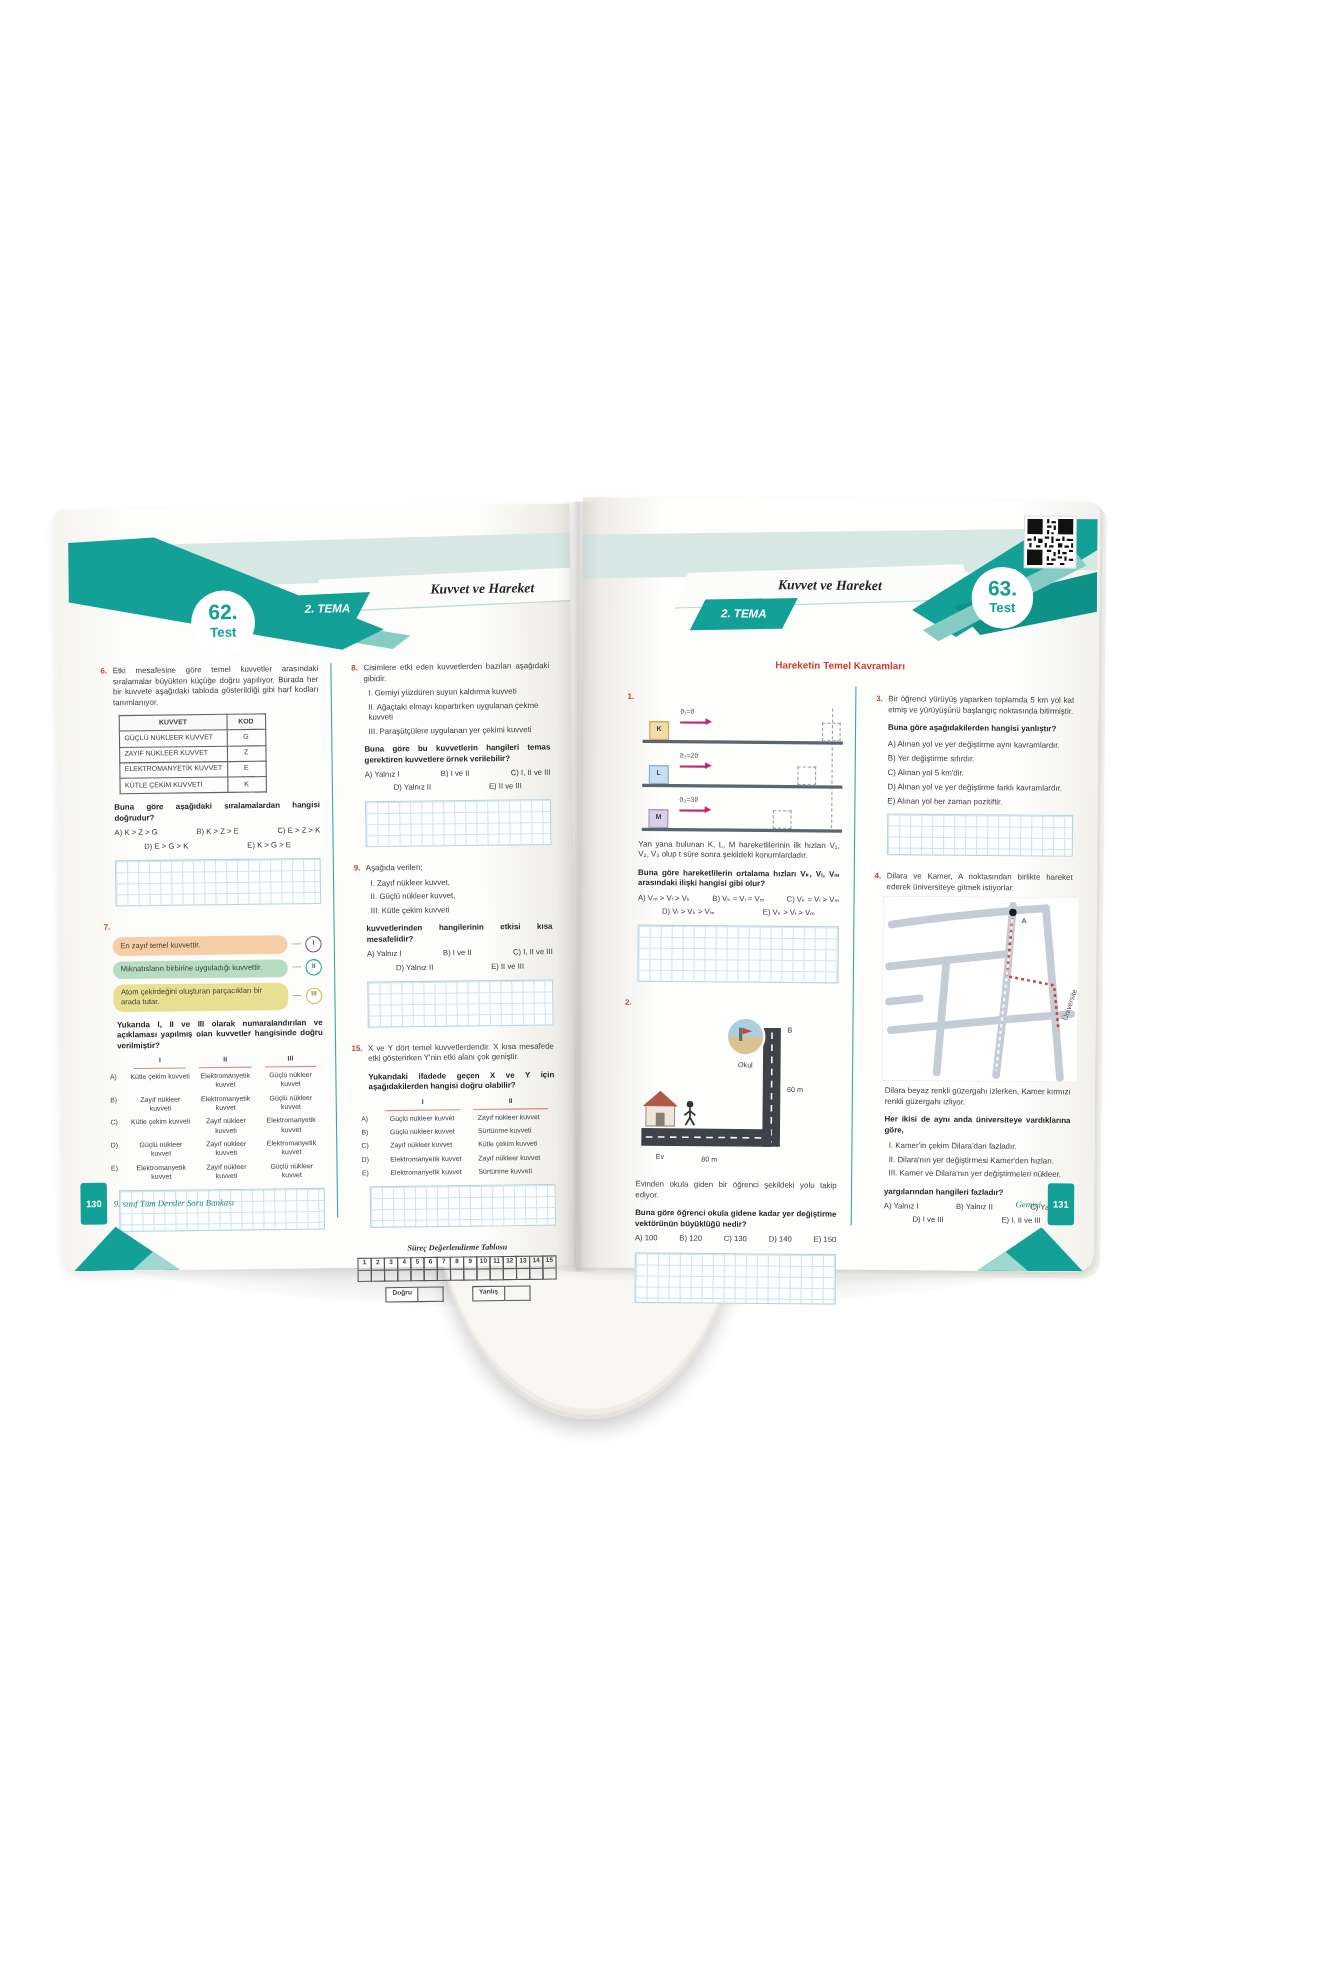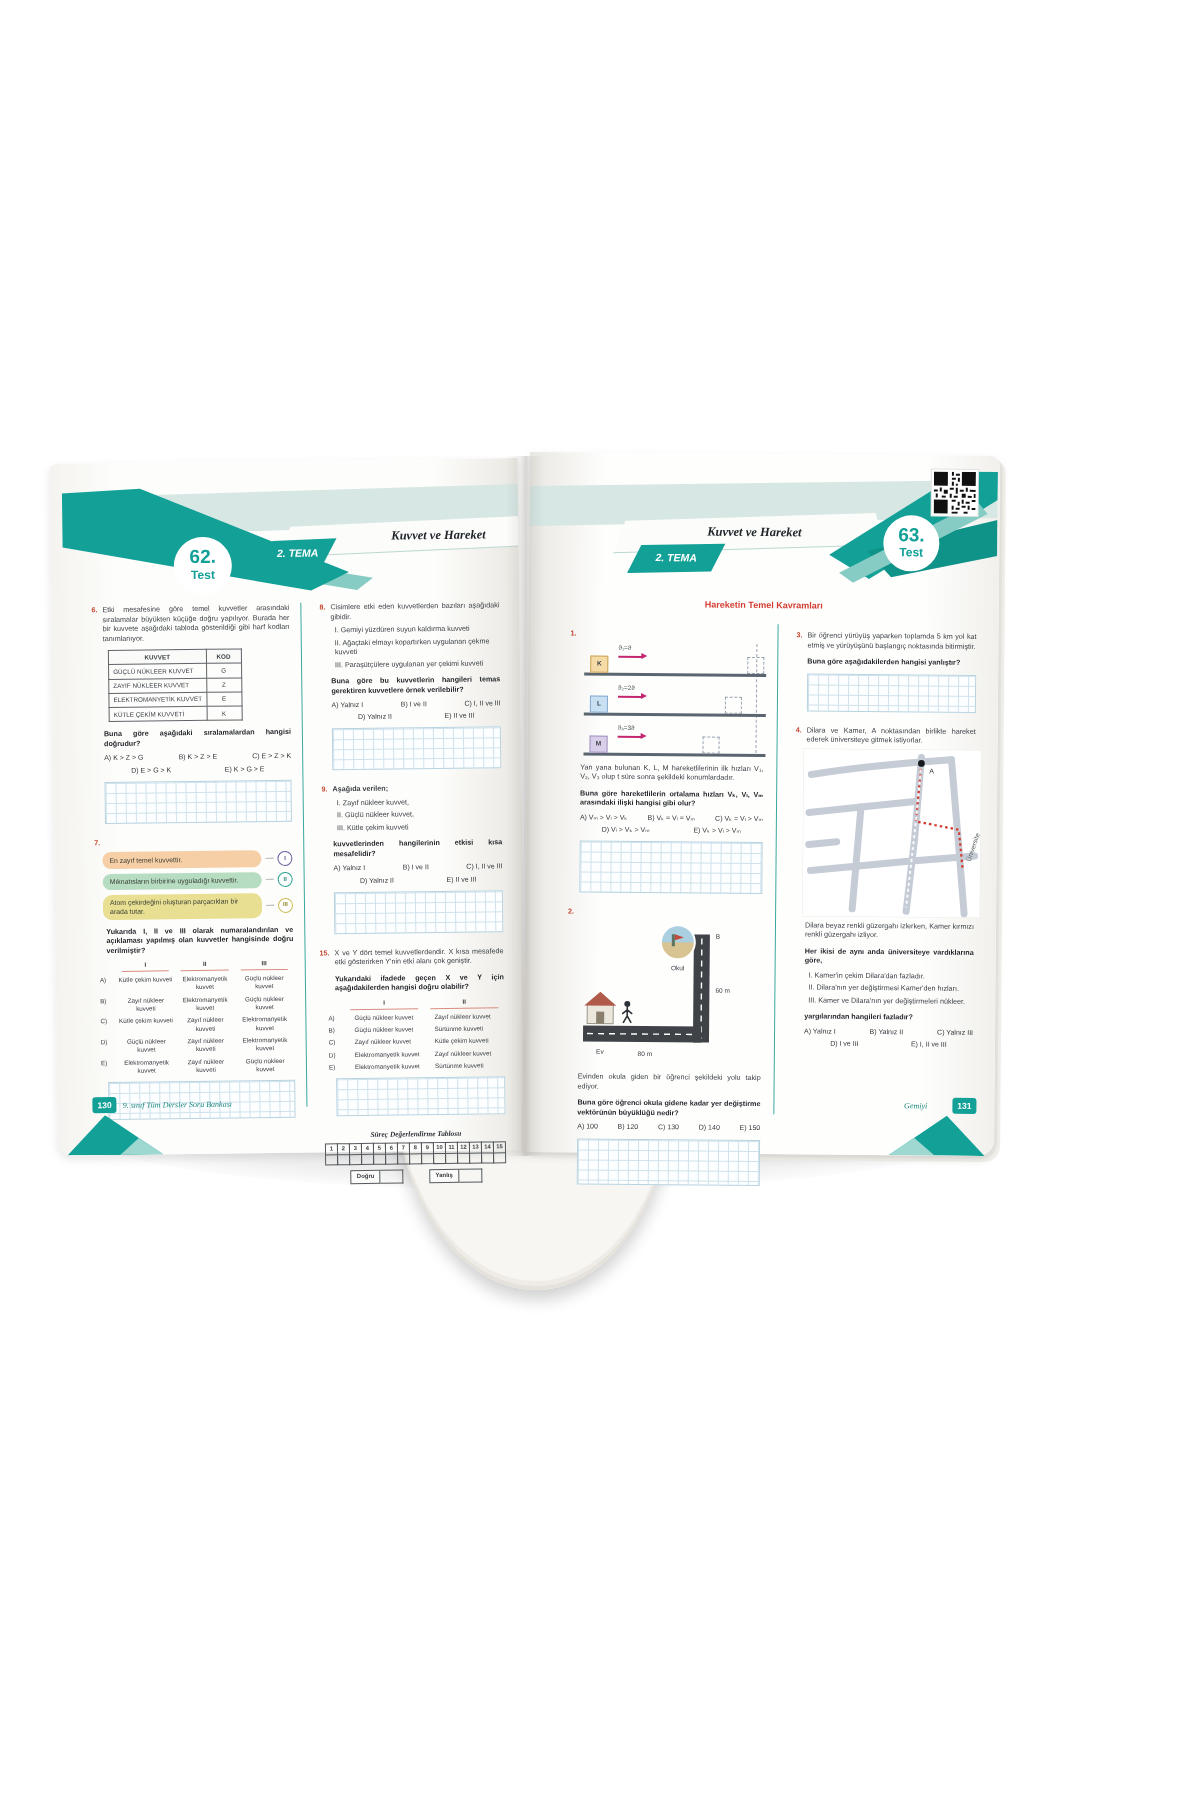--- a/index.html
+++ b/index.html
@@ -93,21 +93,21 @@
   .ares-box{width:22px;border:1px solid #55595d;border-left:none;}
   
   .wedge{position:absolute;bottom:0;width:96px;height:40px;background:#12a097;}
   .wedge.l{left:16px;clip-path:polygon(0 100%,26% 0,100% 100%,0 100%);transform:skewX(-18deg);}
   .wedge.l::after{content:"";position:absolute;inset:0;background:#9ed8d1;clip-path:polygon(55% 100%,78% 30%,100% 100%);}
   .wedge.r{right:16px;clip-path:polygon(0 100%,74% 0,100% 100%,0 100%);transform:skewX(18deg);}
   .wedge.r::after{content:"";position:absolute;inset:0;background:#9ed8d1;clip-path:polygon(0 100%,25% 35%,48% 100%);}
   .pagefoot{position:absolute;bottom:42px;display:flex;align-items:center;gap:6px;z-index:3;}
   .pagefoot.l{left:16px;}
   .pagefoot.r{right:18px;}
-  .pnum{background:#12a097;color:#fff;font-weight:bold;font-size:8.5px;padding:3px 5px;border-radius:3px;margin-left:19px;}
+  .pnum{background:#12a097;color:#fff;font-weight:bold;font-size:8.5px;padding:14px 5px;border-radius:3px;}
   .foottext{font-family:"Liberation Serif","DejaVu Serif",serif;font-style:italic;font-size:8px;color:#19857c;}
   
   .fig1{position:relative;margin:4px 0 6px 20px;width:182px;}
   .fig1 .vdash{position:absolute;right:9px;top:0;bottom:4px;border-left:1px dashed #9aa4b0;}
   .mrow{position:relative;height:30px;border-bottom:3px solid #5a6570;margin-bottom:7px;}
   .blk{position:absolute;left:6px;bottom:0;width:16px;height:15px;display:flex;align-items:center;justify-content:center;
     font-size:6.5px;font-weight:bold;color:#3e4348;border:1px solid #999;}
   .mrow:nth-child(1) .blk{background:#f5dca6;border-color:#c9a55e;}
   .mrow:nth-child(2) .blk{background:#c9e0f2;border-color:#85abce;}
   .mrow:nth-child(3) .blk{background:#dacfe8;border-color:#a392c4;}
@@ -280,21 +280,21 @@
           <div class="optrow r2">
               <span class="opt">D) Yalnız II</span>
               <span class="opt">E) II ve III</span>
             </div>
           <div class="workgrid h40"></div>
         </div>
 
         <div class="q">
           <div class="qhead">
             <span class="qnum">9.</span>
-            <p class="qtext" style="font-weight:bold">Aşağıda verilen;</p>
+            <p class="qtext" style="font-weight:normal">Aşağıda verilen;</p>
           </div>
           <div class="items">
               <div>I. Zayıf nükleer kuvvet,</div>
               <div>II. Güçlü nükleer kuvvet,</div>
               <div>III. Kütle çekim kuvveti</div>
             </div>
           <p class="stem">kuvvetlerinden hangilerinin etkisi kısa mesafelidir?</p>
           <div class="optrow">
               <span class="opt">A) Yalnız I</span>
               <span class="opt">B) I ve II</span>
@@ -551,20 +551,27 @@
 
       <div class="divider"></div>
 
       <div class="col c2">
         <div class="q">
           <div class="qhead">
             <span class="qnum">3.</span>
             <p class="qtext">Bir öğrenci yürüyüş yaparken toplamda 5 km yol kat etmiş ve yürüyüşünü başlangıç noktasında bitirmiştir.</p>
           </div>
           <p class="stem"><span>Buna göre aşağıdakilerden hangisi </span><span style="">yanlıştır</span><span>?</span></p>
+          <div class="opts-v">
+              <div>A) Alınan yol ve yer değiştirme aynı kavramlardır.</div>
+              <div>B) Yer değiştirme sıfırdır.</div>
+              <div>C) Alınan yol 5 km'dir.</div>
+              <div>D) Alınan yol ve yer değiştirme farklı kavramlardır.</div>
+              <div>E) Alınan yol her zaman pozitiftir.</div>
+            </div>
           <div class="workgrid h36"></div>
         </div>
 
         <div class="q">
           <div class="qhead">
             <span class="qnum">4.</span>
             <p class="qtext">Dilara ve Kamer, A noktasından birlikte hareket ederek üniversiteye gitmek istiyorlar.</p>
           </div>
           <svg class="figsvg" width="178" height="168" viewBox="0 0 178 168">
             <rect x="0" y="0" width="178" height="168" fill="#ffffff" stroke="#eceae6"></rect>

